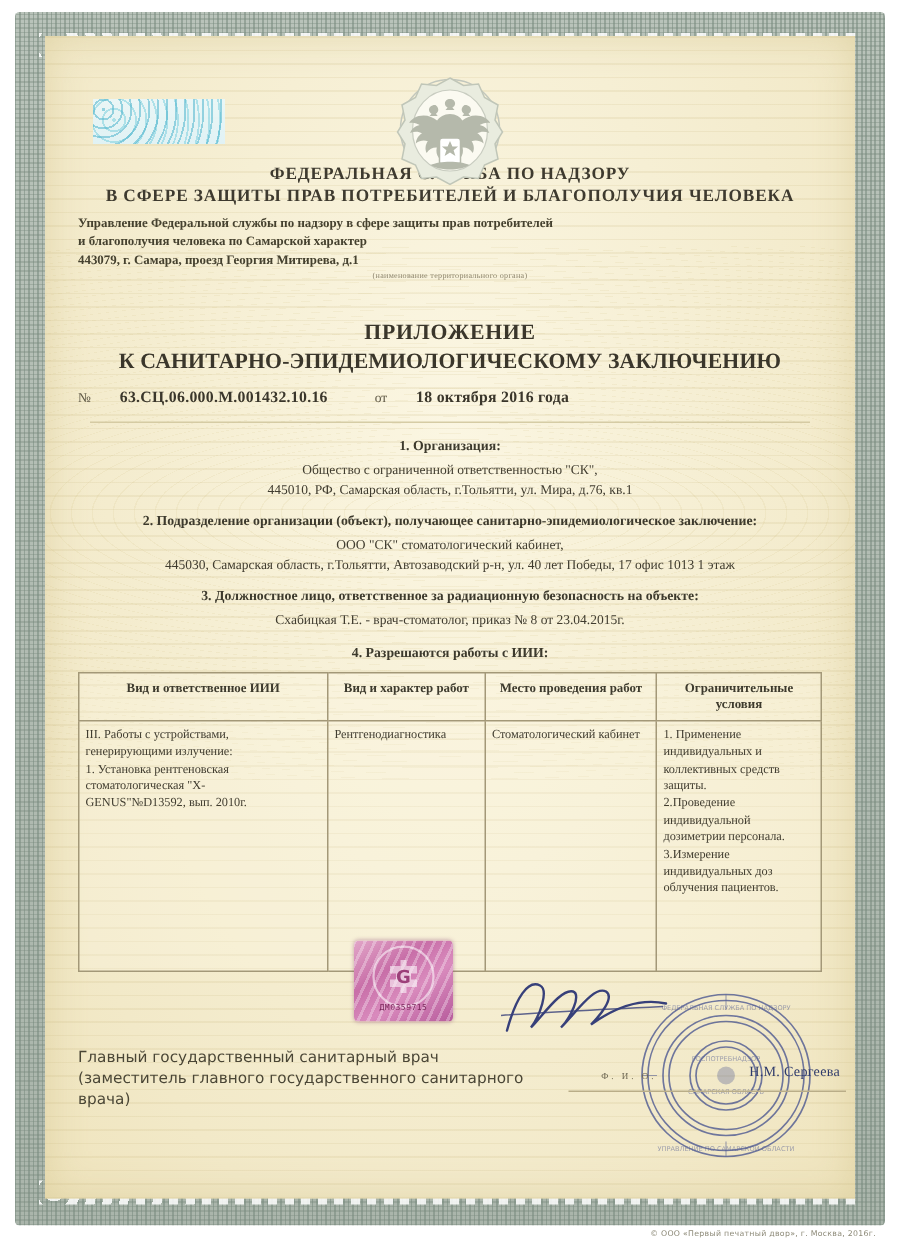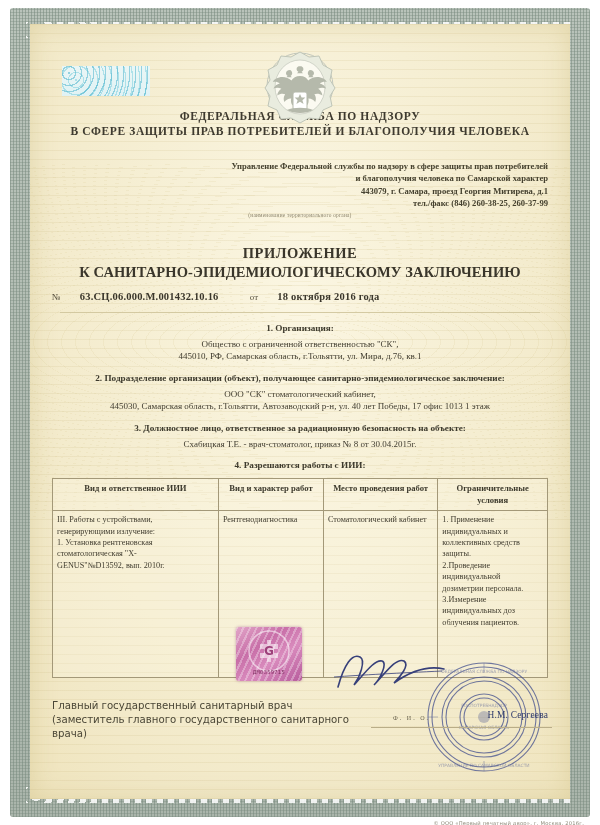--- a/index.html
+++ b/index.html
@@ -125,22 +125,22 @@
   .org-title {
     text-align: center;
     font-weight: bold;
     letter-spacing: .6px;
     color: #3e3a2f;
   }
   .org-title .l1 { font-size: 11.5px; margin-top: 0; }
   .org-title .l2 { font-size: 11.5px; margin-top: 3px; }
 
   .dept {
-    margin-top: 23px;
-    text-align: right;
+    margin-top: 5px;
+    text-align: left;
     font-weight: bold;
     font-size: 8.6px;
     line-height: 12.4px;
     color: #45412f;
   }
   .caption {
     text-align: center;
     font-size: 5.4px;
     color: #8d856c;
     margin-top: 2px;
@@ -214,21 +214,21 @@
   table.iii td {
     font-size: 8.2px;
     line-height: 11.4px;
     color: #403c2f;
     height: 160px;
   }
 
   
   .signblock {
     position: absolute;
-    left: 22px; right: 18px;
+    left: 22px; right: 6px;
     bottom: 56px;
     display: flex;
     align-items: flex-start;
     justify-content: space-between;
     z-index: 6;
   }
   .sign-left {
     font-family: "DejaVu Sans", "Liberation Sans", sans-serif;
     font-size: 10.2px;
     line-height: 14px;
@@ -355,21 +355,20 @@
       <div style="height:86px"></div>
       <div class="org-title">
         <div class="l1">ФЕДЕРАЛЬНАЯ СЛУЖБА ПО НАДЗОРУ</div>
         <div class="l2">В СФЕРЕ ЗАЩИТЫ ПРАВ ПОТРЕБИТЕЛЕЙ И БЛАГОПОЛУЧИЯ  ЧЕЛОВЕКА</div>
       </div>
 
       <div class="dept">
         <div>Управление Федеральной службы по надзору в сфере защиты прав потребителей</div>
         <div>и благополучия человека по Самарской характер</div>
         <div>443079, г. Самара, проезд Георгия Митирева, д.1</div>
-        <div>тел./факс (846) 260-38-25, 260-37-99</div>
       </div>
       <div class="caption">(наименование территориального органа)</div>
 
       <div class="doc-title">
         <div class="t1">ПРИЛОЖЕНИЕ</div>
         <div class="t2">К САНИТАРНО-ЭПИДЕМИОЛОГИЧЕСКОМУ ЗАКЛЮЧЕНИЮ</div>
       </div>
 
       <div class="numline">
         <span class="lbl">№</span>
@@ -390,21 +389,21 @@
       </div>
 
       <div class="sec-head">2. Подразделение организации (объект), получающее санитарно-эпидемиологическое заключение:</div>
       <div class="sec-body">
         <div>ООО "СК" стоматологический кабинет,</div>
         <div>445030, Самарская область, г.Тольятти, Автозаводский р-н, ул. 40 лет Победы, 17 офис 1013   1 этаж</div>
       </div>
 
       <div class="sec-head">3. Должностное лицо, ответственное за радиационную безопасность на объекте:</div>
       <div class="sec-body">
-        <div>Схабицкая Т.Е. - врач-стоматолог, приказ № 8 от 30.04.2015г.</div>
+        <div>Схабицкая Т.Е. - врач-стоматолог, приказ № 8 от 23.04.2015г.</div>
       </div>
 
       <div class="sec-head">4. Разрешаются работы с ИИИ:</div>
 
       <table class="iii">
         <thead>
           <tr>
             <th style="width:34%">Вид и ответственное ИИИ</th>
             <th style="width:21%">Вид и характер работ</th>
             <th style="width:23%">Место проведения работ</th>

